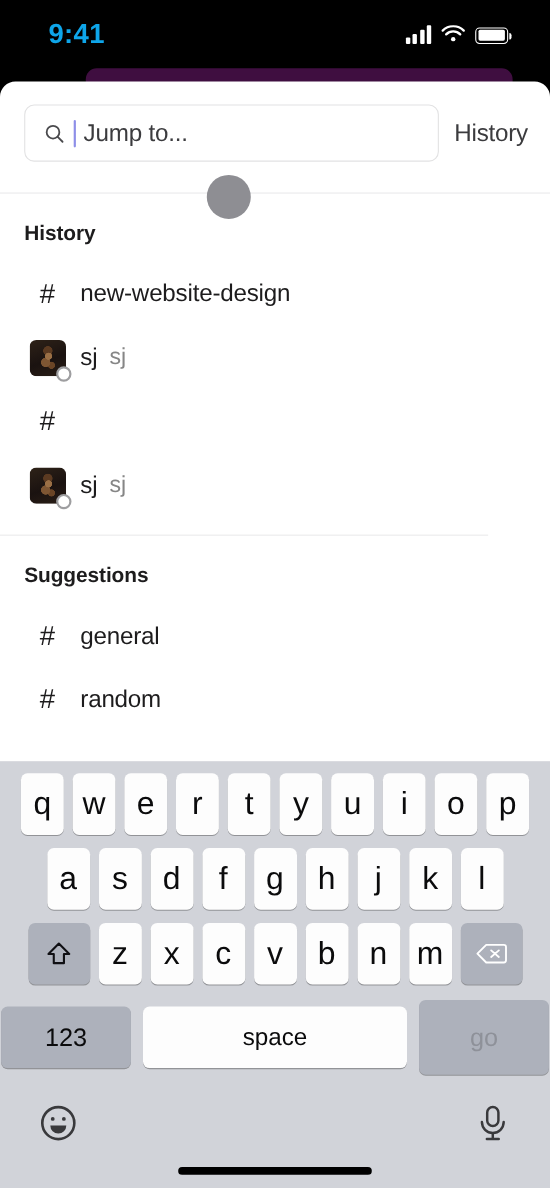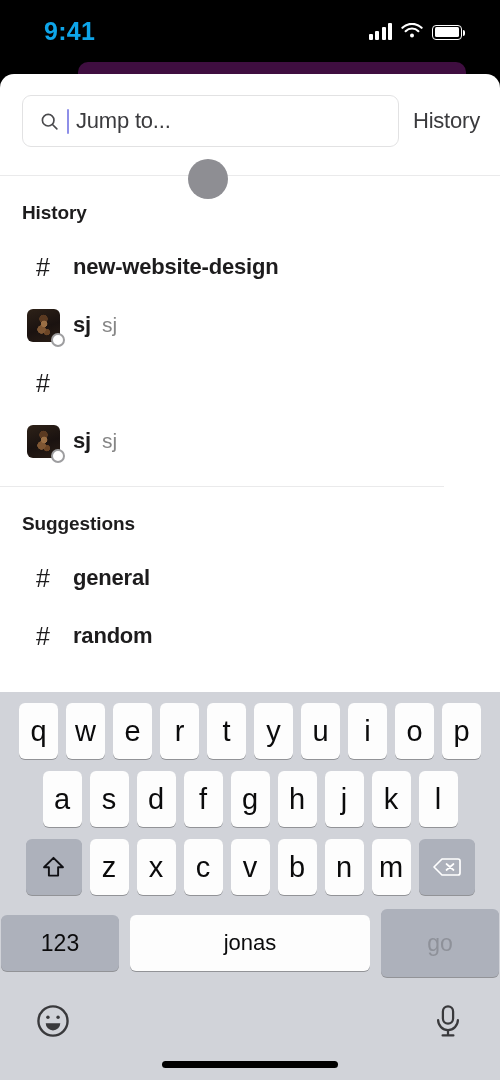--- a/index.html
+++ b/index.html
@@ -79,21 +79,21 @@
   .section-label {
     font-size: 19px; font-weight: 700; color: #1D1C1D;
     letter-spacing: -.1px; padding: 26px 0 14px 22px;
   }
   .row { display: flex; align-items: center; height: 58px; padding: 0 22px; }
   .row-ico {
     width: 42px; flex: none; display: flex; align-items: center; justify-content: center;
   }
   .hash { font-size: 25px; font-weight: 400; color: #1D1C1D; line-height: 1; }
   .row-name {
-    font-size: 22px; font-weight: 700; color: #1D1C1D;
+    font-size: 22px; font-weight: 400; color: #1D1C1D;
     letter-spacing: -.2px; margin-left: 9px;
   }
   .row-handle { font-size: 21px; font-weight: 400; color: #868686; margin-left: 11px; }
 
   
   .avatar-photo {
     width: 33px; height: 33px; border-radius: 6px; position: relative; overflow: visible;
     background:
       radial-gradient(circle at 52% 45%, #9A6F45 0 3px, transparent 3.5px),
       radial-gradient(circle at 44% 62%, #7E5633 0 4px, transparent 4.5px),
@@ -299,21 +299,21 @@
       <button class="key dark">
         <svg width="30" height="24" viewBox="0 0 30 24" fill="none">
           <path d="M10 4h16a2 2 0 0 1 2 2v12a2 2 0 0 1-2 2H10L2 12z" stroke="#fff" stroke-width="1.7" stroke-linejoin="round"></path>
           <path d="M14.5 9l7 6M21.5 9l-7 6" stroke="#fff" stroke-width="1.7" stroke-linecap="round"></path>
         </svg>
       </button>
     </div>
 
     <div class="krow r4">
       <button class="key num">123</button>
-      <button class="key space">jonas</button>
+      <button class="key space">space</button>
       <button class="key go">go</button>
     </div>
 
     <div class="kb-bottom">
       <svg width="38" height="38" viewBox="0 0 24 24" fill="none">
         <circle cx="12" cy="12" r="9.2" stroke="currentColor" stroke-width="1.5"></circle>
         <circle cx="8.8" cy="9.6" r="1.1" fill="currentColor"></circle>
         <circle cx="15.2" cy="9.6" r="1.1" fill="currentColor"></circle>
         <path d="M7.4 13.4h9.2a4.6 4.6 0 0 1-9.2 0z" fill="currentColor"></path>
       </svg>

